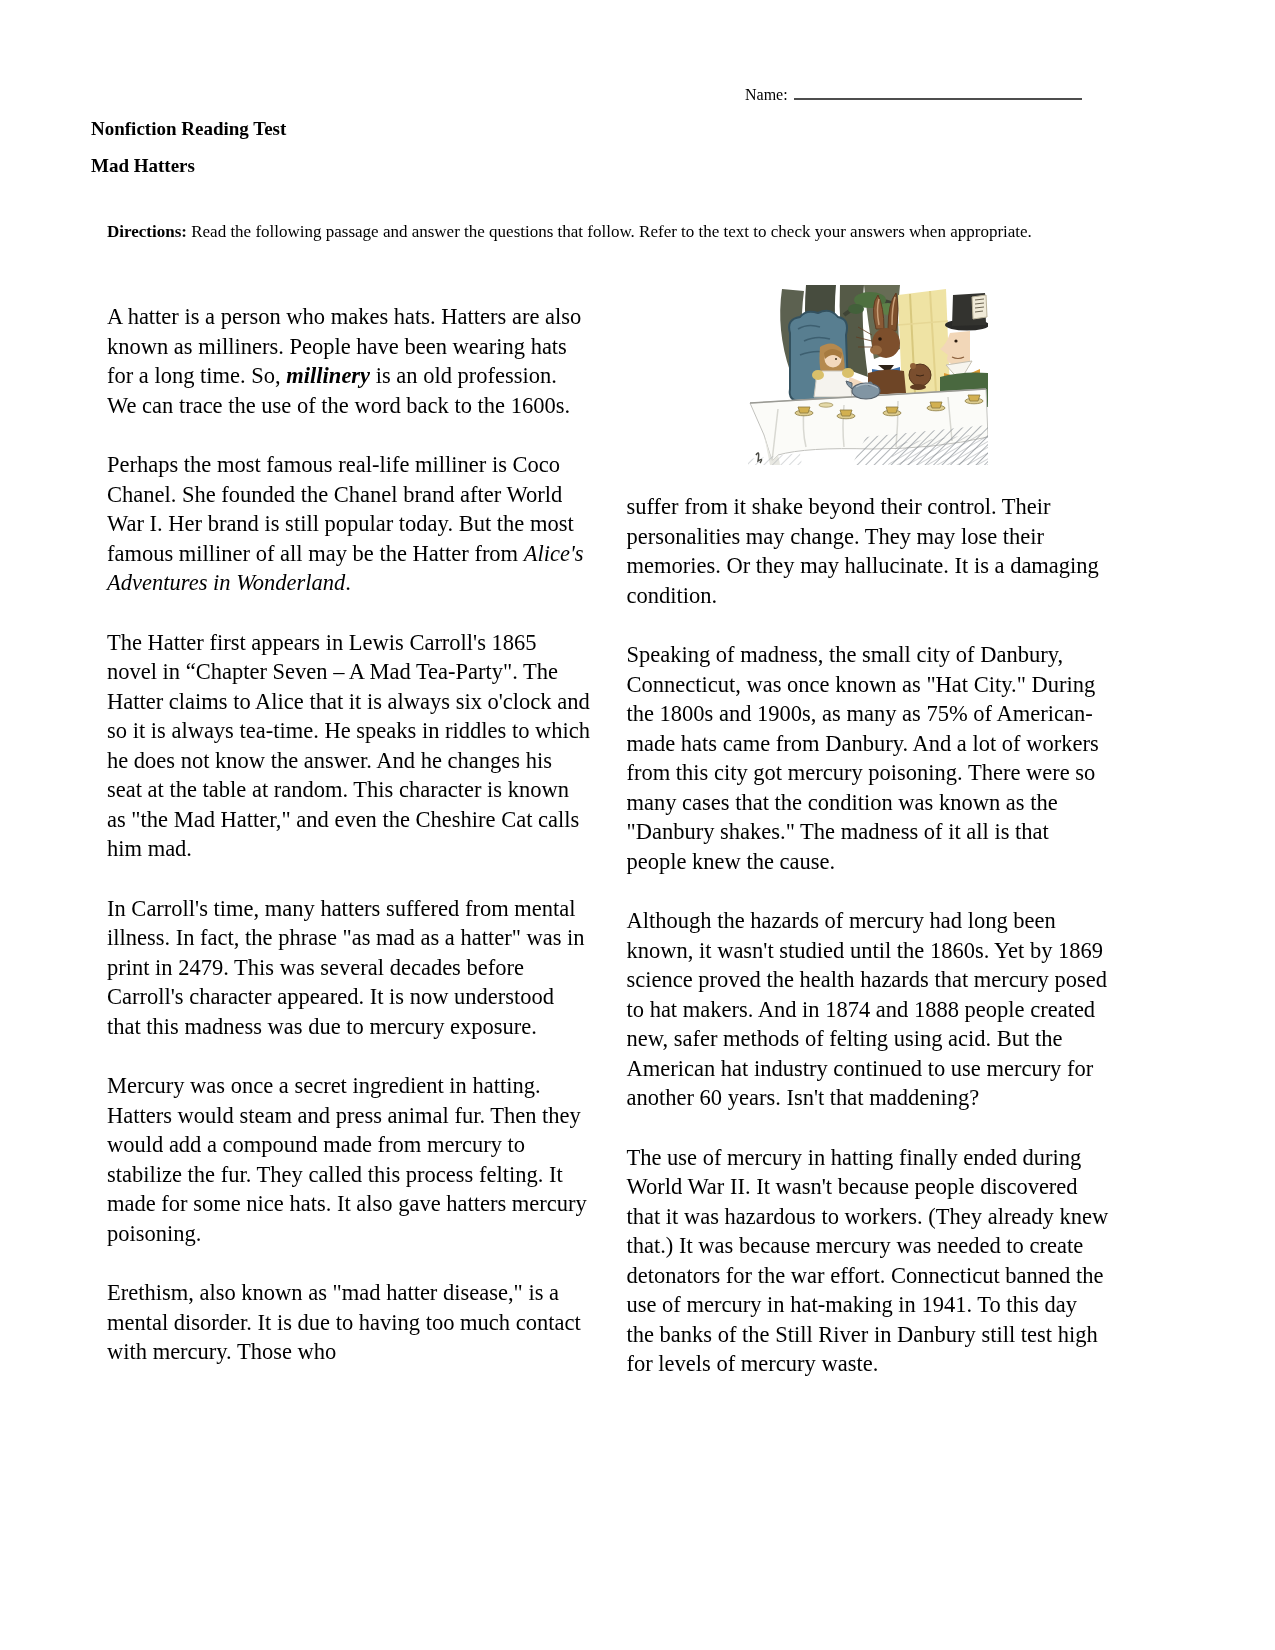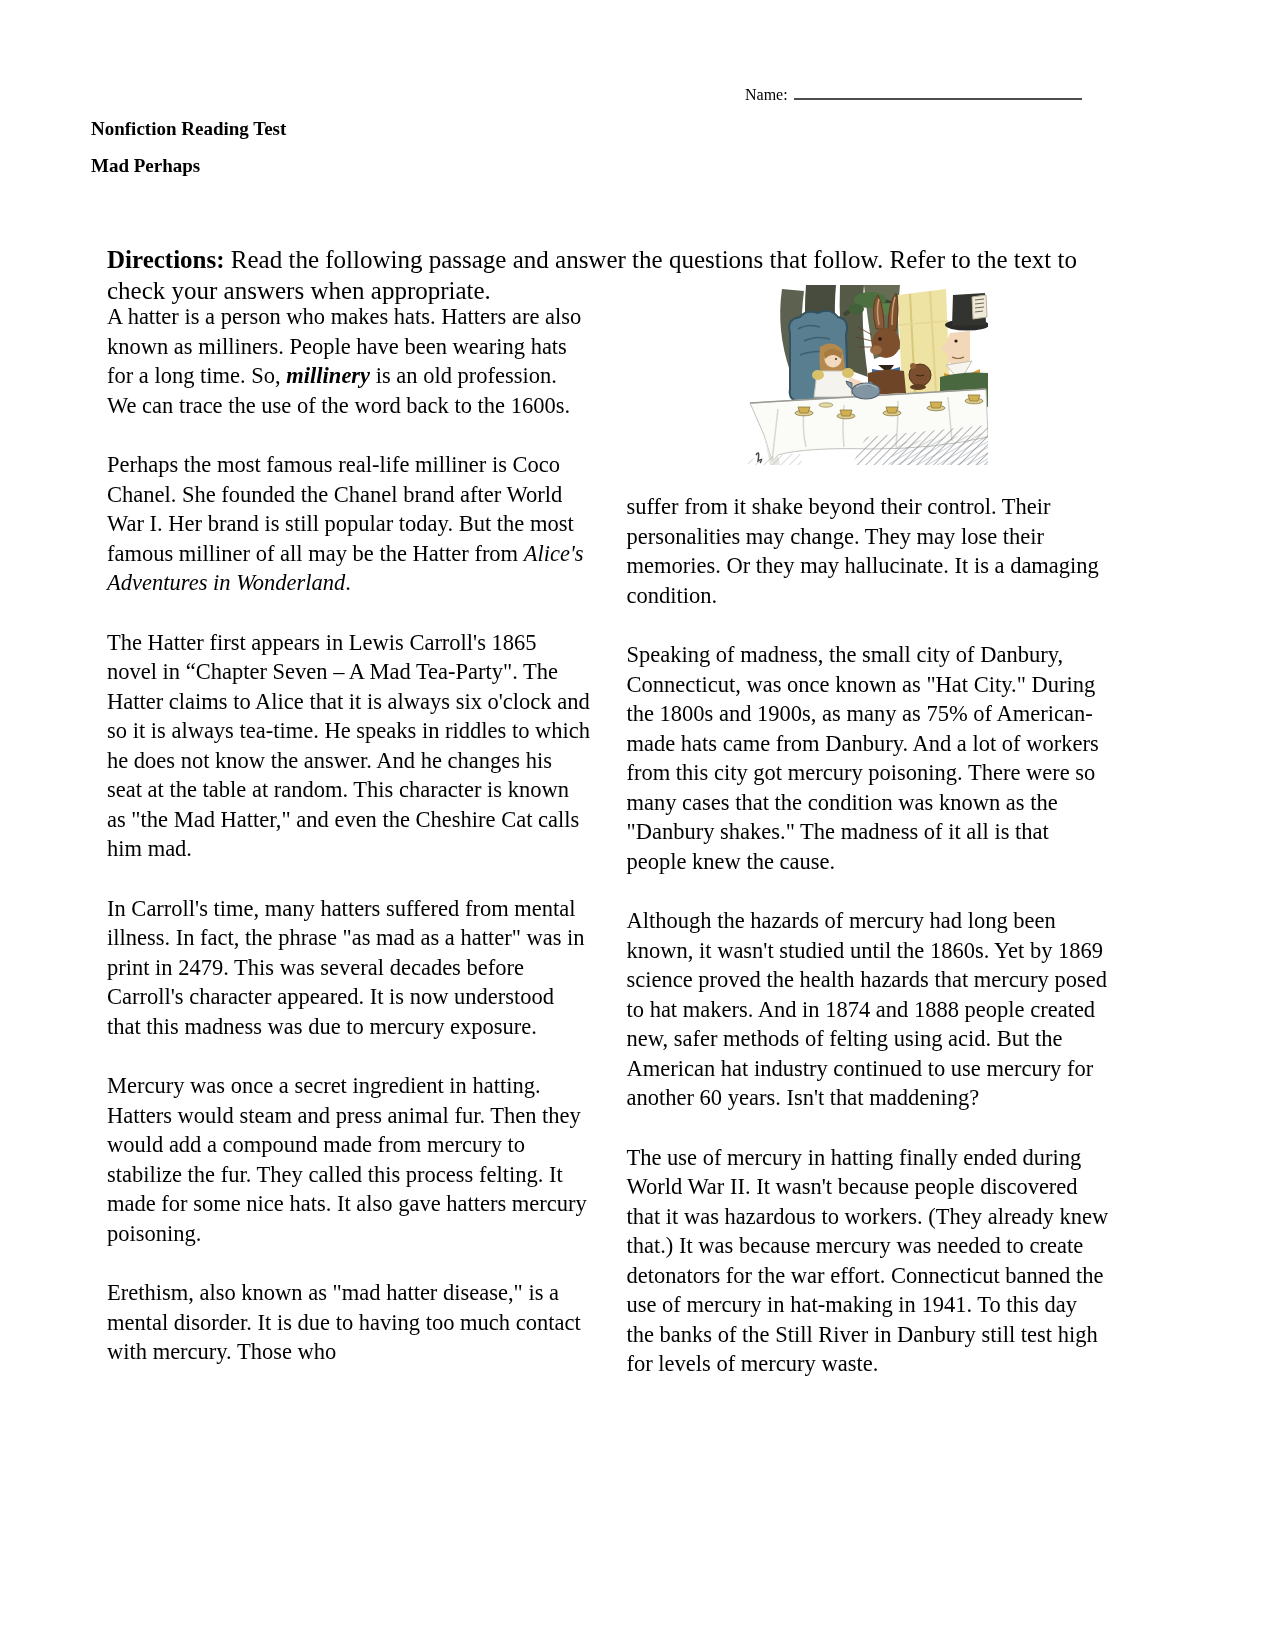--- a/index.html
+++ b/index.html
@@ -29,23 +29,22 @@
     position:absolute;
     top:110px; left:91px;
     font-size:19px;
     font-weight:bold;
     line-height:37px;
   }
   .directions{
     position:absolute;
     top:216px; left:107px;
     width:1005px;
-    font-size:25px;
+    font-size:17px;
     line-height:31px;
-    margin-top:28px;
   }
   .columns{
     position:absolute;
     top:285px; left:107px;
     width:1003px;
     display:flex;
     gap:36px;
   }
   .col{
     width:488px;
@@ -68,21 +67,21 @@
 <body>
 
 <div class="page">
 
   <div class="name-block">
     <span>Name:</span><span class="name-underline"></span>
   </div>
 
   <div class="title-block">
     <div>Nonfiction Reading Test</div>
-    <div>Mad Perhaps</div>
+    <div>Mad Hatters</div>
   </div>
 
   <div class="directions"><span class="b">Directions:</span><span> Read the following passage and answer the questions that follow. Refer to the text to check your answers when appropriate.</span></div>
 
   <div class="columns">
 
     <div class="col col-left">
         <p class="para"><span>A hatter is a person who makes hats. Hatters are also known as milliners. People have been wearing hats for a long time. So, </span><span class="bi">millinery</span><span> is an old profession. We can trace the use of the word back to the 1600s.</span></p>
         <p class="para"><span>Perhaps the most famous real-life milliner is Coco Chanel. She founded the Chanel brand after World War I. Her brand is still popular today. But the most famous milliner of all may be the Hatter from </span><span class="i">Alice's Adventures in Wonderland</span><span>.</span></p>
         <p class="para"><span>The Hatter first appears in Lewis Carroll's 1865 novel in “Chapter Seven – A Mad Tea-Party". The Hatter claims to Alice that it is always six o'clock and so it is always tea-time. He speaks in riddles to which he does not know the answer. And he changes his seat at the table at random. This character is known as "the Mad Hatter," and even the Cheshire Cat calls him mad.</span></p>

